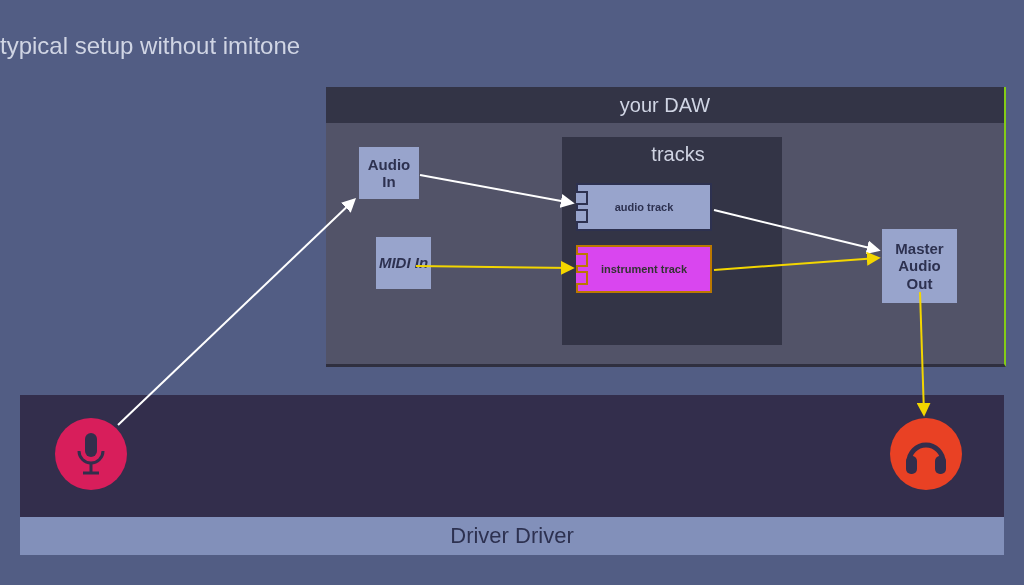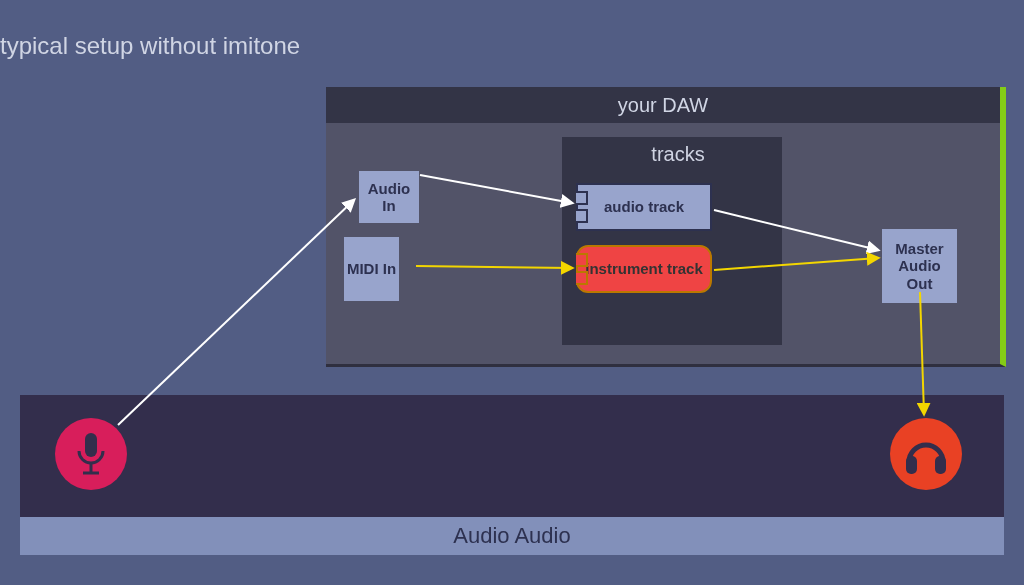--- a/index.html
+++ b/index.html
@@ -21,21 +21,21 @@
     font-size: 24px;
   }
   .daw-box {
     position: absolute;
     left: 326px;
     top: 87px;
     width: 680px;
     height: 280px;
     background: #525368;
     border-bottom: 3px solid #2f2f3f;
-    border-right: 6px solid #84cc16;
+    border-right: 2px solid #84cc16;
   }
   .daw-header {
     height: 36px;
     background: #333446;
     color: #d0d5e4;
     text-align: center;
     line-height: 36px;
     font-size: 20px;
   }
   .tracks-box {
@@ -59,33 +59,33 @@
     color: #2d3150;
     font-weight: bold;
     text-align: center;
     display: flex;
     align-items: center;
     justify-content: center;
     font-size: 15px;
     line-height: 1.15;
     padding: 2px;
   }
-  .audio-in { left: 33px; top: 60px; width: 60px; height: 52px; margin-top: 24px; }
-  .midi-in  { left: 18px; top: 150px; width: 55px; height: 64px; }
+  .audio-in { left: 33px; top: 60px; width: 60px; height: 52px; }
+  .midi-in  { left: 50px; top: 150px; width: 55px; height: 52px; font-style: italic; }
   .master-out { left: 556px; top: 142px; width: 75px; height: 74px; }
 
   .track {
     position: absolute;
     left: 14px;
     width: 136px;
     height: 48px;
     border: 2px solid;
     text-align: center;
     font-weight: bold;
-    font-size: 15px;
+    font-size: 11px;
     line-height: 1.1;
     display: flex;
     align-items: center;
     justify-content: center;
   }
   .track::before, .track::after {
     content: '';
     position: absolute;
     left: -2px;
     width: 10px;
@@ -98,24 +98,23 @@
   .track::after { bottom: 6px; }
   .audio-track {
     top: 46px;
     background: #98a4cc;
     border-color: #2d3150;
     color: #2d3150;
   }
   .audio-track::before, .audio-track::after { border-color: #2d3150; }
   .instrument-track {
     top: 108px;
-    background: #ef4444;
+    background: #d946ef;
     border-color: #bb7800;
     color: #333;
-    border-radius: 12px;
   }
   .instrument-track::before, .instrument-track::after { border-color: #bb7800; }
 
   .driver-bar {
     position: absolute;
     left: 20px;
     right: 20px;
     top: 395px;
     height: 122px;
     background: #332e4c;
@@ -180,21 +179,21 @@
   <div class="node master-out">Master Audio Out</div>
 
   <div class="tracks-box">
     <div class="tracks-label">tracks</div>
     <div class="track audio-track">audio track</div>
     <div class="track instrument-track">instrument track</div>
   </div>
 </div>
 
 <div class="driver-bar"></div>
-<div class="driver-label-bar">Audio Audio</div>
+<div class="driver-label-bar">Driver Driver</div>
 
 <div class="mic-circle">
   <svg width="36" height="46" viewBox="0 0 36 46">
     <rect x="12" y="2" width="12" height="24" rx="6" fill="#332e4c"></rect>
     <path d="M6 20 a12 12 0 0 0 24 0" stroke="#332e4c" stroke-width="3" fill="none"></path>
     <line x1="18" y1="32" x2="18" y2="42" stroke="#332e4c" stroke-width="3"></line>
     <line x1="10" y1="42" x2="26" y2="42" stroke="#332e4c" stroke-width="3"></line>
   </svg>
 </div>
 

